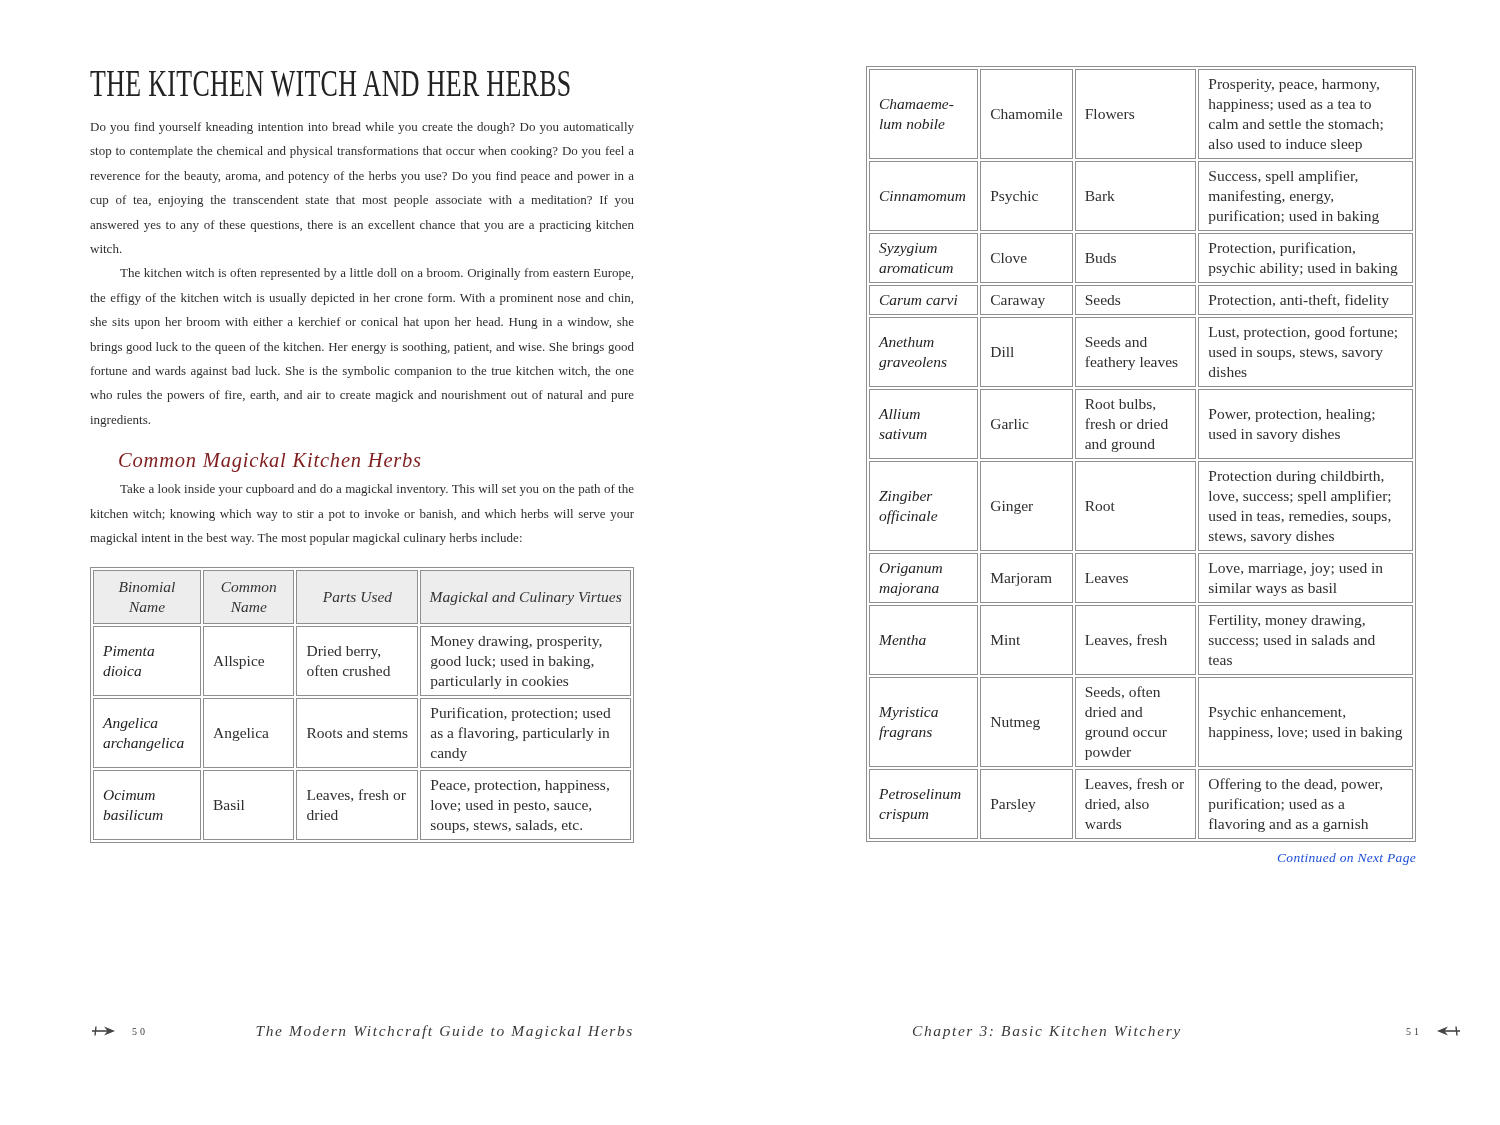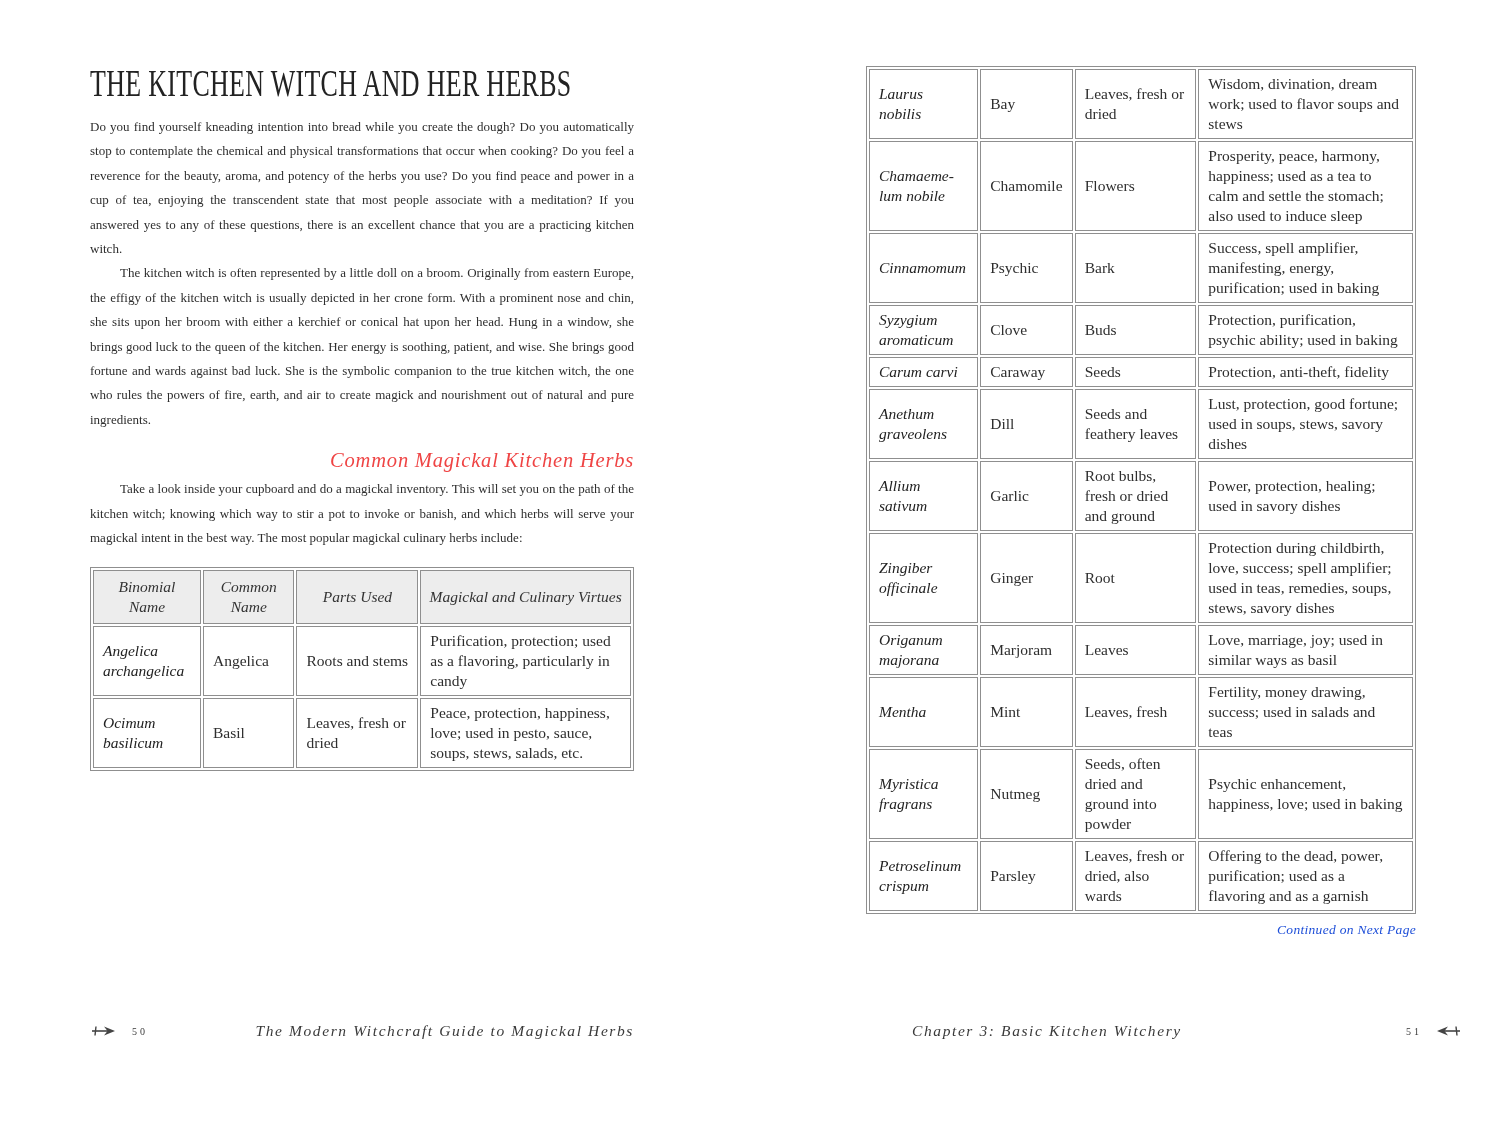--- a/index.html
+++ b/index.html
@@ -16,22 +16,22 @@
     font-size:37px;font-weight:500;margin:0 0 10px 0;color:#222;
     letter-spacing:0.5px;white-space:nowrap;
     transform:scaleX(0.70);transform-origin:left center;
   }
   p.body-par{
     margin:0;font-size:13px;line-height:24.4px;text-align:justify;
     text-indent:30px;
   }
   p.body-par.noindent{text-indent:0;}
   h2.subhead{
-    font-style:italic;font-weight:500;font-size:20.5px;color:#ef4444;
-    margin:17px 0 5px 0;padding-left:28px;letter-spacing:0.8px;text-align:right;
+    font-style:italic;font-weight:500;font-size:20.5px;color:#7f1d1d;
+    margin:17px 0 5px 0;padding-left:28px;letter-spacing:0.8px;
   }
 
   table.herb-table{
     border-collapse:separate;border-spacing:2px;
     border:1px solid #8f8f8f;width:100%;
     font-size:15.5px;line-height:20px;background:#fff;
   }
   table.herb-table th, table.herb-table td{
     border:1px solid #8f8f8f;padding:4px 9px;vertical-align:middle;
     text-align:left;font-weight:normal;
@@ -84,20 +84,26 @@
       </colgroup>
       <thead>
         <tr>
           <th>Binomial Name</th>
           <th>Common Name</th>
           <th>Parts Used</th>
           <th>Magickal and Culinary Virtues</th>
         </tr>
       </thead>
       <tbody>
+        <tr>
+          <td class="binomial">Pimenta dioica</td>
+          <td>Allspice</td>
+          <td>Dried berry, often crushed</td>
+          <td>Money drawing, prosperity, good luck; used in baking, particularly in cookies</td>
+        </tr>
         <tr>
           <td class="binomial">Angelica archangelica</td>
           <td>Angelica</td>
           <td>Roots and stems</td>
           <td>Purification, protection; used as a flavoring, particularly in candy</td>
         </tr>
         <tr>
           <td class="binomial">Ocimum basilicum</td>
           <td>Basil</td>
           <td>Leaves, fresh or dried</td>
@@ -110,26 +116,20 @@
   <section class="page page-right">
     <table class="herb-table">
       <colgroup>
         <col style="width:20.3%">
           <col style="width:17.2%">
           <col style="width:22.6%">
           <col style="width:39.9%">
       </colgroup>
       <tbody>
         <tr>
-          <td class="binomial">Laurus nobilis</td>
-          <td>Bay</td>
-          <td>Leaves, fresh or dried</td>
-          <td>Wisdom, divination, dream work; used to flavor soups and stews</td>
-        </tr>
-        <tr>
           <td class="binomial">Chamaeme-lum nobile</td>
           <td>Chamomile</td>
           <td>Flowers</td>
           <td>Prosperity, peace, harmony, happiness; used as a tea to calm and settle the stomach; also used to induce sleep</td>
         </tr>
         <tr>
           <td class="binomial">Cinnamomum</td>
           <td>Psychic</td>
           <td>Bark</td>
           <td>Success, spell amplifier, manifesting, energy, purification; used in baking</td>
@@ -172,21 +172,21 @@
         </tr>
         <tr>
           <td class="binomial">Mentha</td>
           <td>Mint</td>
           <td>Leaves, fresh</td>
           <td>Fertility, money drawing, success; used in salads and teas</td>
         </tr>
         <tr>
           <td class="binomial">Myristica fragrans</td>
           <td>Nutmeg</td>
-          <td>Seeds, often dried and ground into powder</td>
+          <td>Seeds, often dried and ground occur powder</td>
           <td>Psychic enhancement, happiness, love; used in baking</td>
         </tr>
         <tr>
           <td class="binomial">Petroselinum crispum</td>
           <td>Parsley</td>
           <td>Leaves, fresh or dried, also wards</td>
           <td>Offering to the dead, power, purification; used as a flavoring and as a garnish</td>
         </tr>
       </tbody>
     </table>

